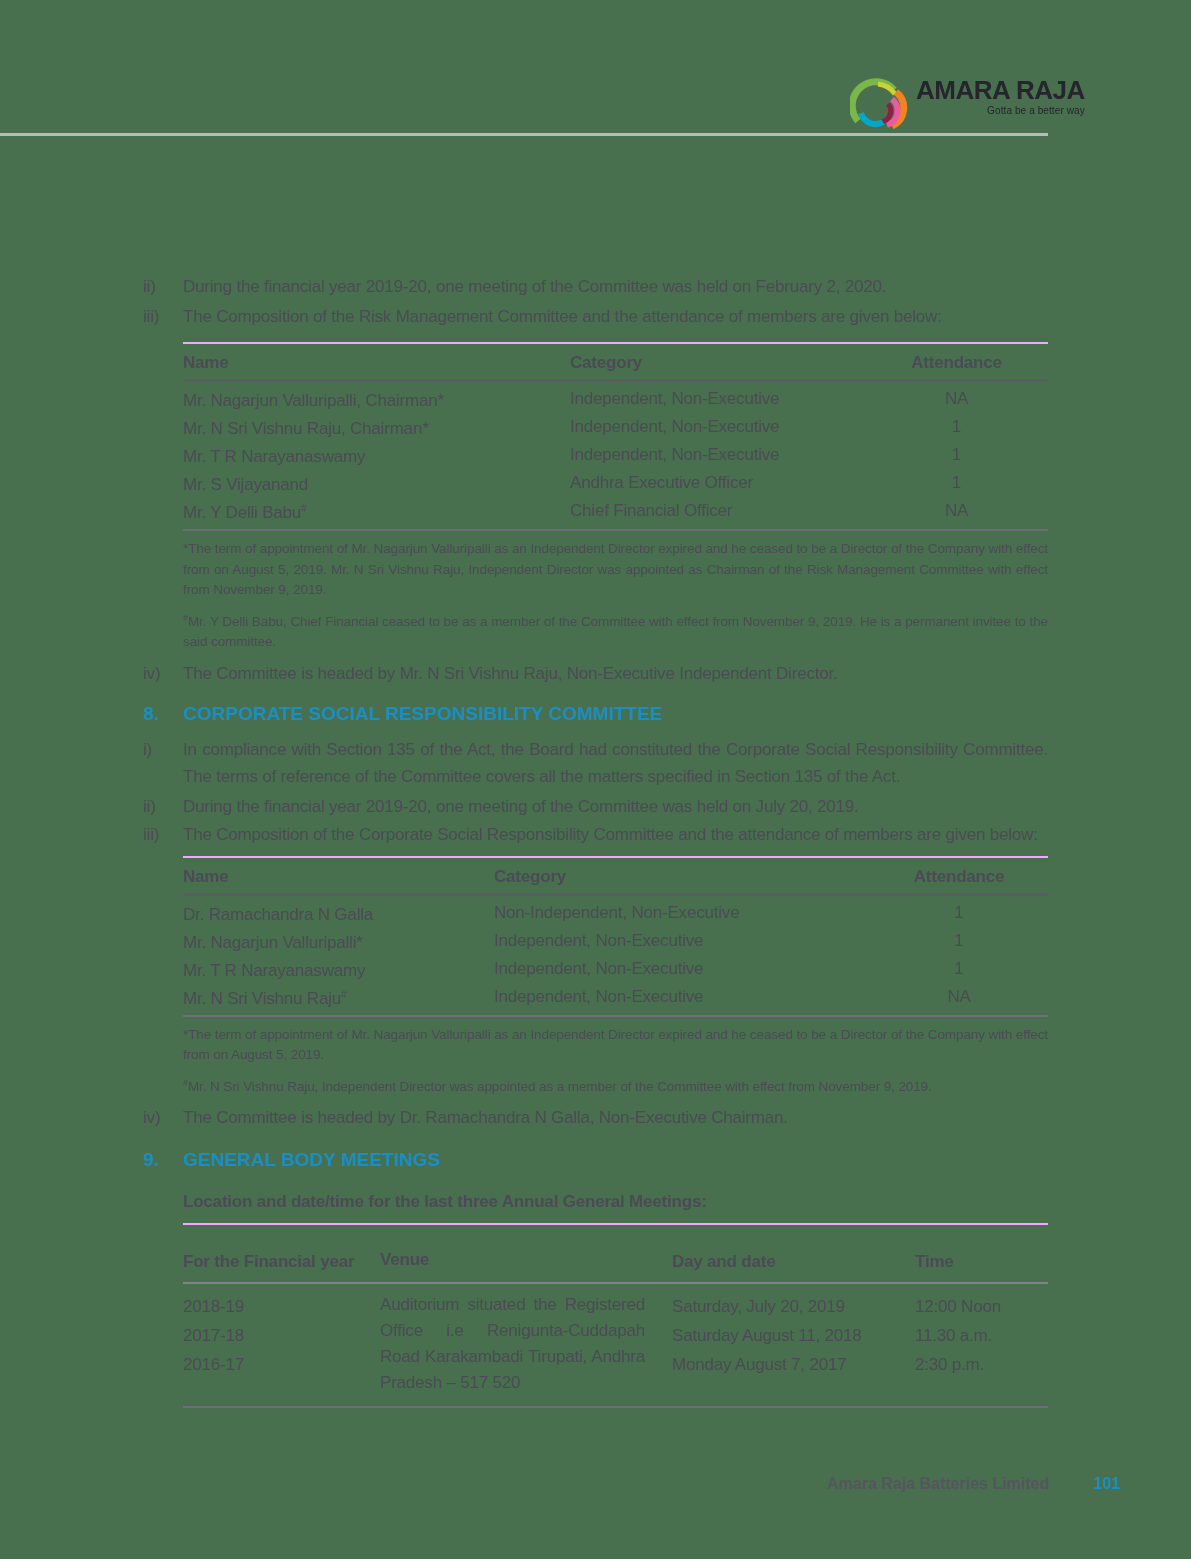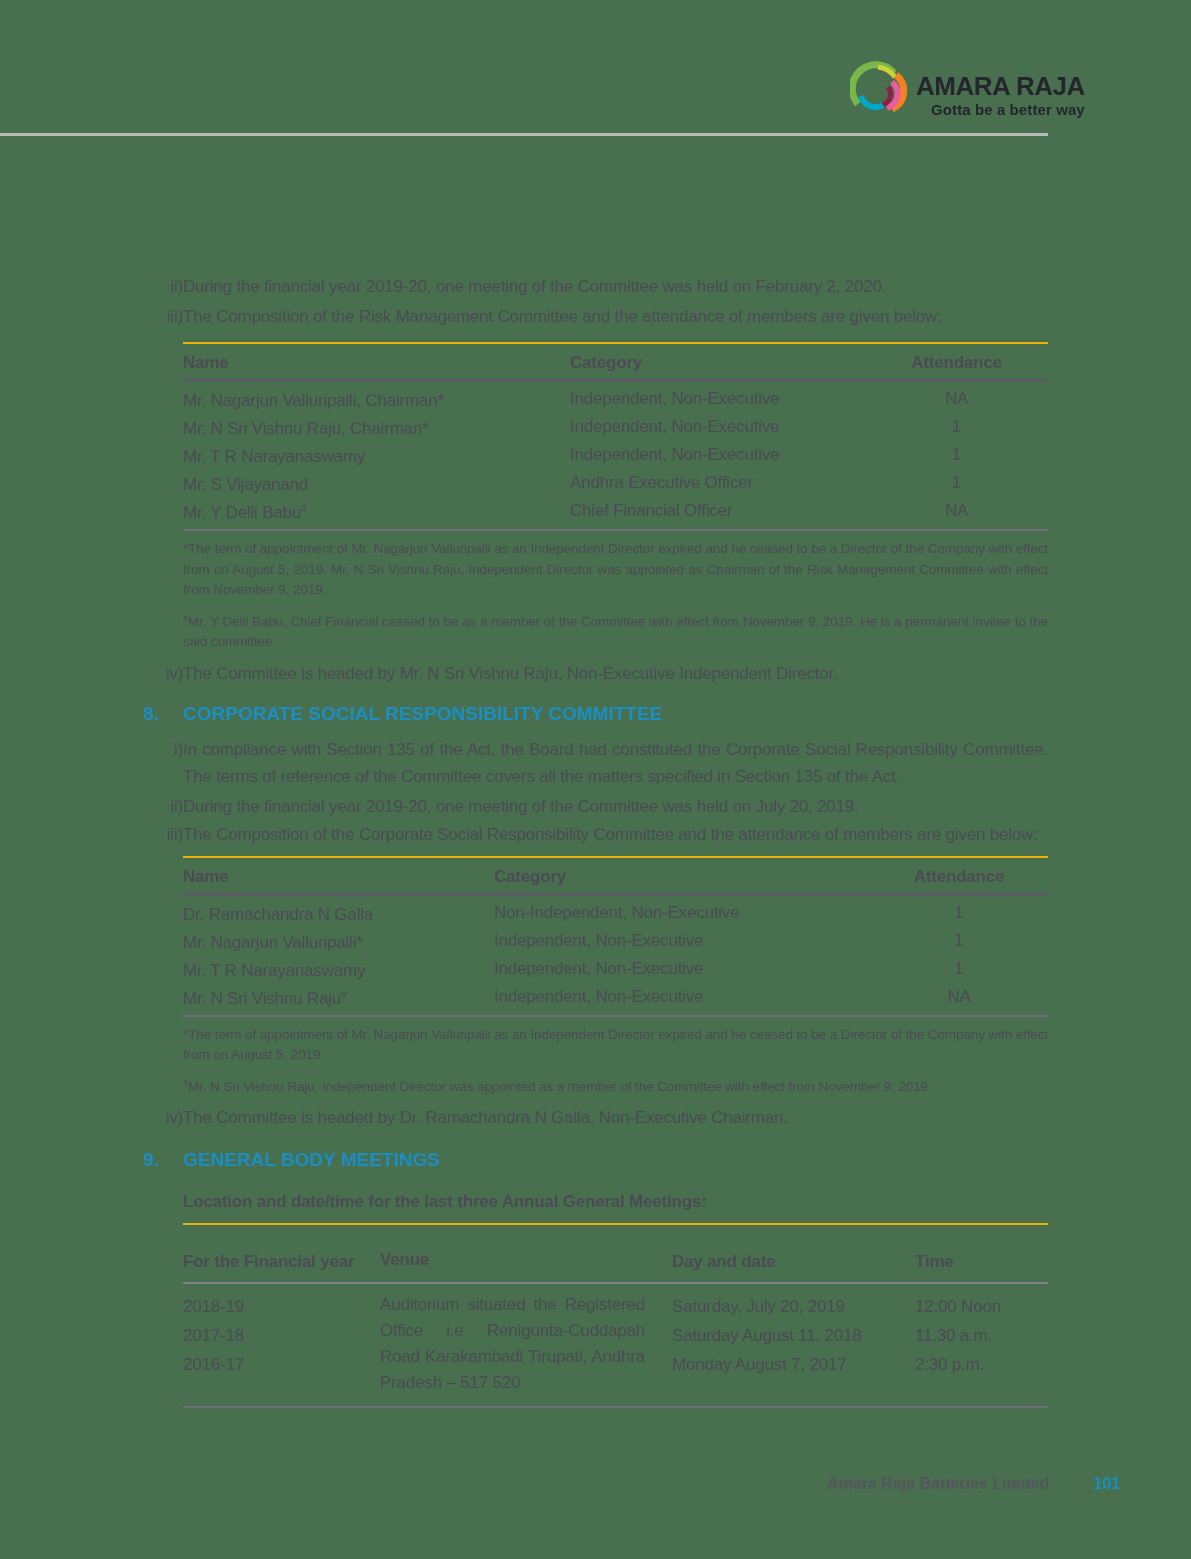--- a/index.html
+++ b/index.html
@@ -4,37 +4,37 @@
 <style>
   html,body{margin:0;padding:0;}
   body{
     width:1191px;height:1559px;position:relative;
     background:#48704F;
     font-family:"Liberation Sans", sans-serif;
     color:#4C4A55;
     -webkit-font-smoothing:antialiased;
   }
   .header-rule{position:absolute;top:133px;left:0;width:1048px;height:3px;background:#B9BAB8;}
-  .logo{position:absolute;top:60px;left:850px;display:flex;align-items:flex-end;}
+  .logo{position:absolute;top:77px;left:850px;display:flex;align-items:flex-start;}
   .logo-mark{width:58px;height:58px;flex:none;}
   .logo-text{margin-left:8px;}
   .brand{font-size:26px;font-weight:bold;color:#26252D;letter-spacing:-0.5px;line-height:26px;}
-  .tagline{font-size:15px;font-weight:bold;color:#26252D;text-align:right;margin-top:2px;letter-spacing:0.1px;}
+  .tagline{font-size:10px;font-weight:normal;color:#26252D;text-align:right;margin-top:2px;letter-spacing:0.1px;}
 
   .content{position:absolute;left:143px;top:276px;width:905px;font-size:17px;letter-spacing:-0.2px;line-height:22px;}
   .li{display:flex;}
-  .li .marker{width:40px;flex:none;text-align:right;}
+  .li .marker{width:40px;flex:none;}
   .li .body{flex:1;}
   .just{text-align:justify;}
 
   .sec-head{display:flex;font-weight:bold;font-size:19px;color:#1A8FC6;letter-spacing:0;}
   .sec-head .marker{width:40px;flex:none;}
 
   .tbl{margin-left:40px;width:865px;}
-  .tbl-top{border-top:2px solid #eab308;margin-left:40px;}
+  .tbl-top{border-top:2px solid #f0abfc;margin-left:40px;}
   .tbl-hrow{display:flex;font-weight:bold;padding:8px 0 5px 0;border-bottom:3px solid #5D5C66;}
   .tbl-row{display:flex;height:28px;align-items:center;}
   .tbl-body{padding:3px 0 4px 0;border-bottom:2px solid #6F6E78;}
   .t1 .c1{width:387px;} .t1 .c2{width:295px;} .t1 .c3{flex:1;text-align:center;}
   .t2 .c1{width:311px;} .t2 .c2{width:376px;} .t2 .c3{flex:1;text-align:center;}
   sup.hash{font-size:10px;vertical-align:6px;}
 
   .fn{margin-left:40px;width:865px;font-size:13.5px;line-height:20.5px;text-align:justify;letter-spacing:-0.1px;}
   .fn sup{font-size:9px;vertical-align:5px;}
 

